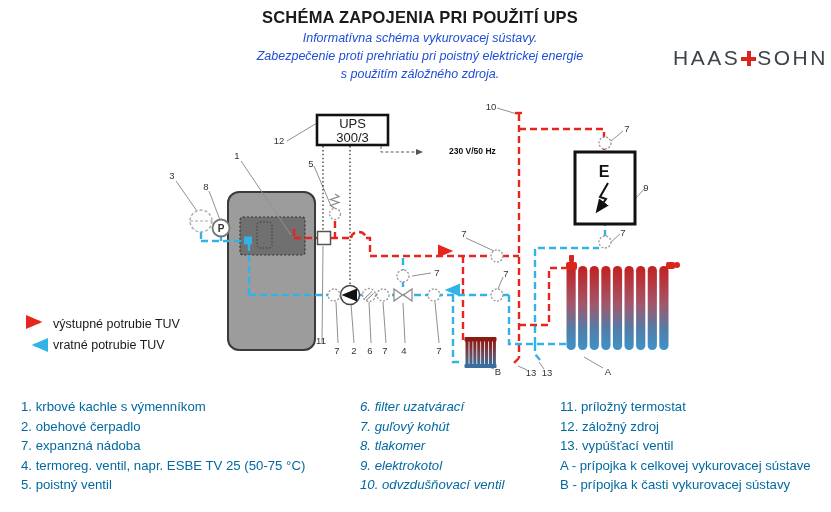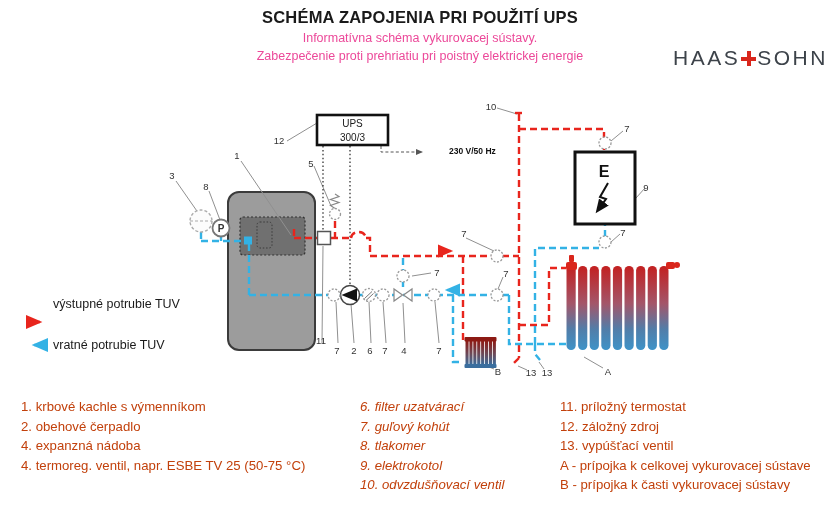--- a/index.html
+++ b/index.html
@@ -1,34 +1,34 @@
 <!DOCTYPE html>
 <html><head>
 <meta charset="utf-8">
 <style>
   html,body{margin:0;padding:0;background:#fff;}
   .canvas{position:relative;width:831px;height:512px;background:#fff;overflow:hidden;
           font-family:"Liberation Sans",sans-serif;color:#1a1a1a;}
   .abs{position:absolute;}
   svg.art{position:absolute;left:0;top:0;}
   .t-title{left:170px;top:8px;width:500px;text-align:center;font-size:16.5px;font-weight:bold;letter-spacing:.2px;}
-  .t-sub{left:150px;width:540px;text-align:center;font-size:12.5px;color:#ec4899;}
+  .t-sub{left:150px;width:540px;text-align:center;font-size:12.5px;color:#1d4ed8;font-style:italic;}
   .logo{left:668px;top:22px;width:165px;text-align:center;font-size:21px;font-weight:normal;
         letter-spacing:2.5px;color:#3d434a;white-space:nowrap;margin-top:24px;}
   .logo-plus{display:inline-block;position:relative;width:15px;height:15px;margin:0 1px;vertical-align:-1px;}
   .logo-plus::before,.logo-plus::after{content:"";position:absolute;background:#d9261c;}
   .logo-plus::before{left:5.5px;top:0;width:4.5px;height:15px;}
   .logo-plus::after{left:0;top:5.5px;width:15px;height:4.5px;}
-  .ups-text{left:317px;top:117px;width:71px;text-align:center;font-size:10px;line-height:13.5px;color:#1a1a1a;}
+  .ups-text{left:317px;top:117px;width:71px;text-align:center;font-size:13px;line-height:13.5px;color:#1a1a1a;}
   .pow{left:433px;top:146px;font-size:8.5px;font-weight:bold;color:#111;margin-left:16px;}
   .e-letter{left:604px;top:172px;transform:translate(-50%,-50%);font-size:16px;font-weight:bold;color:#111;}
   .p-letter{left:221px;top:228px;transform:translate(-50%,-50%);font-size:10px;font-weight:bold;color:#333;}
   .co{transform:translate(-50%,-50%);font-size:9.5px;color:#333;white-space:nowrap;}
   .pl-text{font-size:12.5px;color:#1a1a1a;}
-  .leg{width:340px;font-size:13.2px;line-height:19.6px;color:#c2410c;white-space:nowrap;}
+  .leg{width:340px;font-size:13.2px;line-height:19.6px;color:#0369a1;white-space:nowrap;}
 </style>
 </head>
 <body>
 
 <div class="canvas">
 
   <svg class="art" width="831" height="512" viewBox="0 0 831 512">
     <defs>
       <linearGradient id="gradA" x1="0" y1="0" x2="0" y2="1">
         <stop offset="0" stop-color="#c32020"></stop>
@@ -206,20 +206,21 @@
       <circle cx="605" cy="242" r="6"></circle>
     </g>
 
     <line x1="28" y1="322" x2="40" y2="322" stroke="#e8251d" stroke-width="2.4" marker-end="url(#aRed)"></line>
     <line x1="46" y1="345" x2="34" y2="345" stroke="#33b2e5" stroke-width="2.4" marker-end="url(#aBlue)"></line>
   </svg>
 
   <div class="abs t-title">SCHÉMA ZAPOJENIA PRI POUŽITÍ UPS</div>
   <div class="abs t-sub" style="top:31px;">Informatívna schéma vykurovacej sústavy.</div>
   <div class="abs t-sub" style="top:49px;">Zabezpečenie proti prehriatiu pri poistný elektrickej energie</div>
+  <div class="abs t-sub" style="top:67px;">s použitím záložného zdroja.</div>
 
   <div class="abs logo">
     <span>HAAS</span><span class="logo-plus"></span><span>SOHN</span>
   </div>
 
   <div class="abs ups-text">
     <div>UPS</div>
     <div>300/3</div>
   </div>
   <div class="abs pow">230 V/50 Hz</div>
@@ -243,28 +244,29 @@
   <span class="abs co" style="left:354px;top:350px;">2</span>
   <span class="abs co" style="left:370px;top:350px;">6</span>
   <span class="abs co" style="left:385px;top:350px;">7</span>
   <span class="abs co" style="left:404px;top:350px;">4</span>
   <span class="abs co" style="left:439px;top:350px;">7</span>
   <span class="abs co" style="left:531px;top:372px;">13</span>
   <span class="abs co" style="left:547px;top:372px;">13</span>
   <span class="abs co" style="left:608px;top:371px;">A</span>
   <span class="abs co" style="left:498px;top:371px;">B</span>
 
-  <div class="abs pl-text" style="left:53px;top:297px;">výstupné potrubie TUV</div>
+  <div class="abs pl-text" style="left:53px;top:317px;">výstupné potrubie TUV</div>
   <div class="abs pl-text" style="left:53px;top:338px;">vratné potrubie TUV</div>
 
   <div class="abs leg" style="left:21px;top:397px;">
     <div>1. krbové kachle s výmenníkom</div>
     <div>2. obehové čerpadlo</div>
-    <div>4. expanzná nádoba</div>
+    <div>7. expanzná nádoba</div>
     <div>4. termoreg. ventil, napr. ESBE TV 25 (50-75 °C)</div>
+    <div>5. poistný ventil</div>
   </div>
   <div class="abs leg" style="left:360px;top:397px;font-style:italic;">
     <div>6. filter uzatvárací</div>
     <div>7. guľový kohút</div>
     <div>8. tlakomer</div>
     <div>9. elektrokotol</div>
     <div>10. odvzdušňovací ventil</div>
   </div>
   <div class="abs leg" style="left:560px;top:397px;">
     <div>11. príložný termostat</div>

